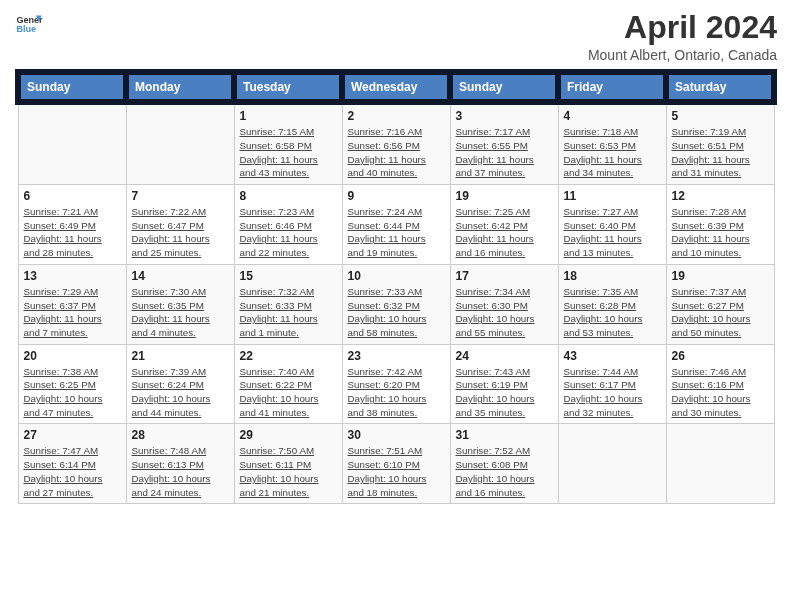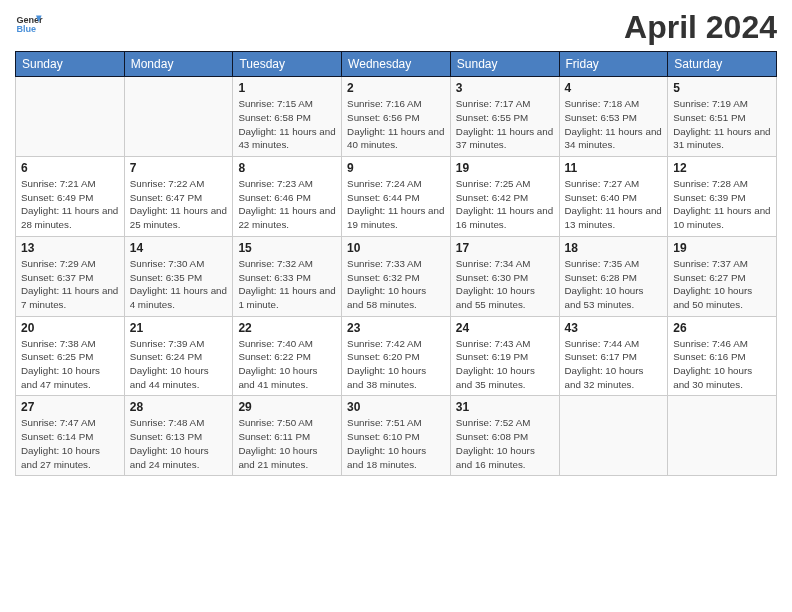--- a/index.html
+++ b/index.html
@@ -43,22 +43,22 @@
       width: 100%;
       border-collapse: collapse;
       font-size: 10.5px;
     }
     thead tr th {
       background-color: #4a7fc1;
       color: #fff;
       text-align: left;
       padding: 5px 6px;
       font-size: 12px;
-      font-weight: normal;
-      border: 1px solid #0f172a;
+      font-weight: bold;
+      border: 6px solid #0f172a;
     }
     tbody tr td {
       border: 1px solid #ccc;
       vertical-align: top;
       padding: 4px 5px;
       width: 14.28%;
       min-height: 80px;
       background: #fff;
     }
     tbody tr:nth-child(odd) td {
@@ -67,38 +67,40 @@
     .day-num {
       font-weight: bold;
       font-size: 12px;
       margin-bottom: 2px;
       color: #222;
     }
     .day-info {
       font-size: 9.8px;
       color: #444;
       line-height: 1.4;
+      text-decoration: underline;
     }
     td.empty {
       background: #f5f5f5;
     }
   </style>
 </head>
 <body>
 
 <div class="header-row">
   <div class="logo">
     <svg class="logo-icon" viewBox="0 0 40 40">
       <text x="2" y="18" font-size="13" font-weight="bold" fill="#333" font-family="Arial">General</text>
       <text x="2" y="32" font-size="13" font-weight="bold" fill="#4a90d9" font-family="Arial">Blue</text>
       <polygon points="30,8 38,8 34,18" fill="#4a90d9"></polygon>
     </svg>
   </div>
   <div class="title-block">
     <div class="main-title">April 2024</div>
+    <div class="subtitle">Mount Albert, Ontario, Canada</div>
   </div>
 </div>
 
 <table>
   <thead>
     <tr>
     <th>Sunday</th>
         <th>Monday</th>
         <th>Tuesday</th>
         <th>Wednesday</th>

